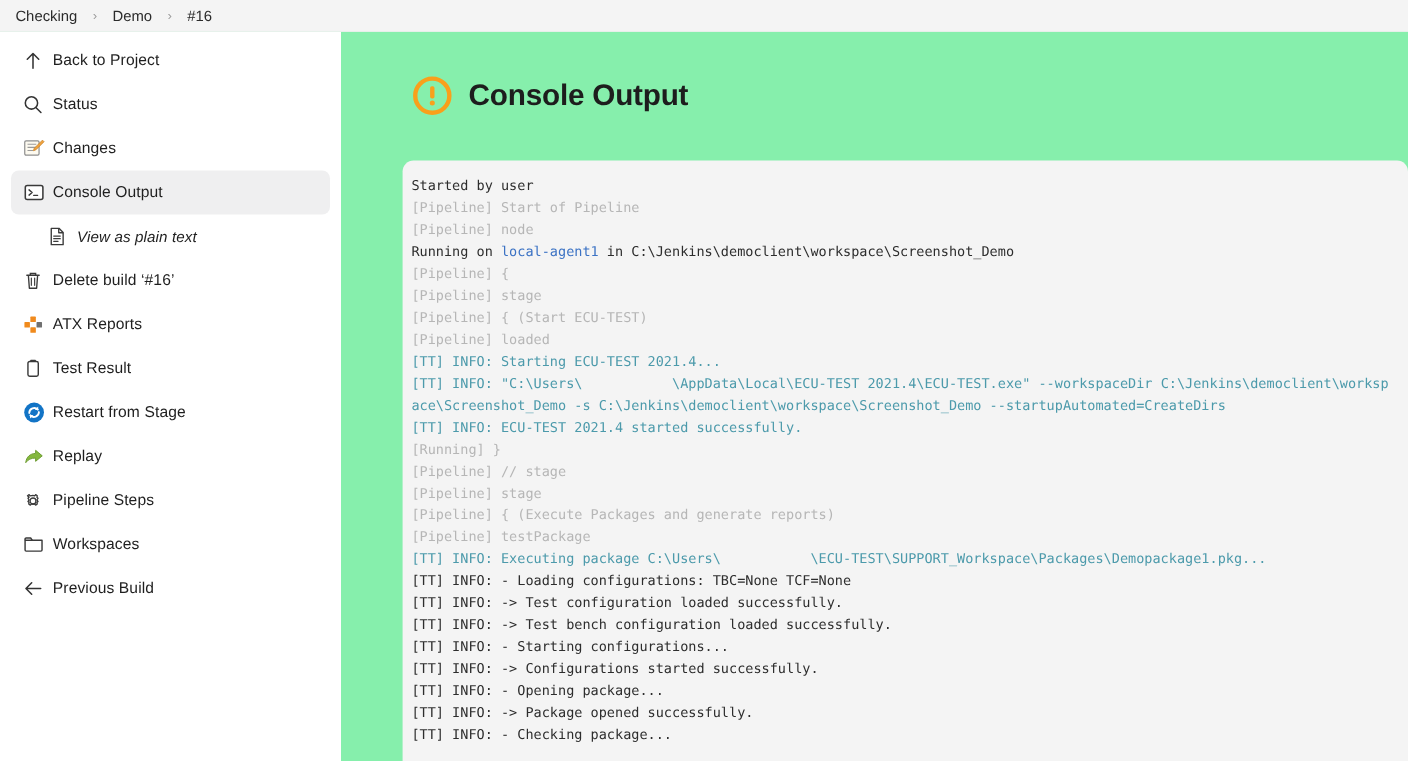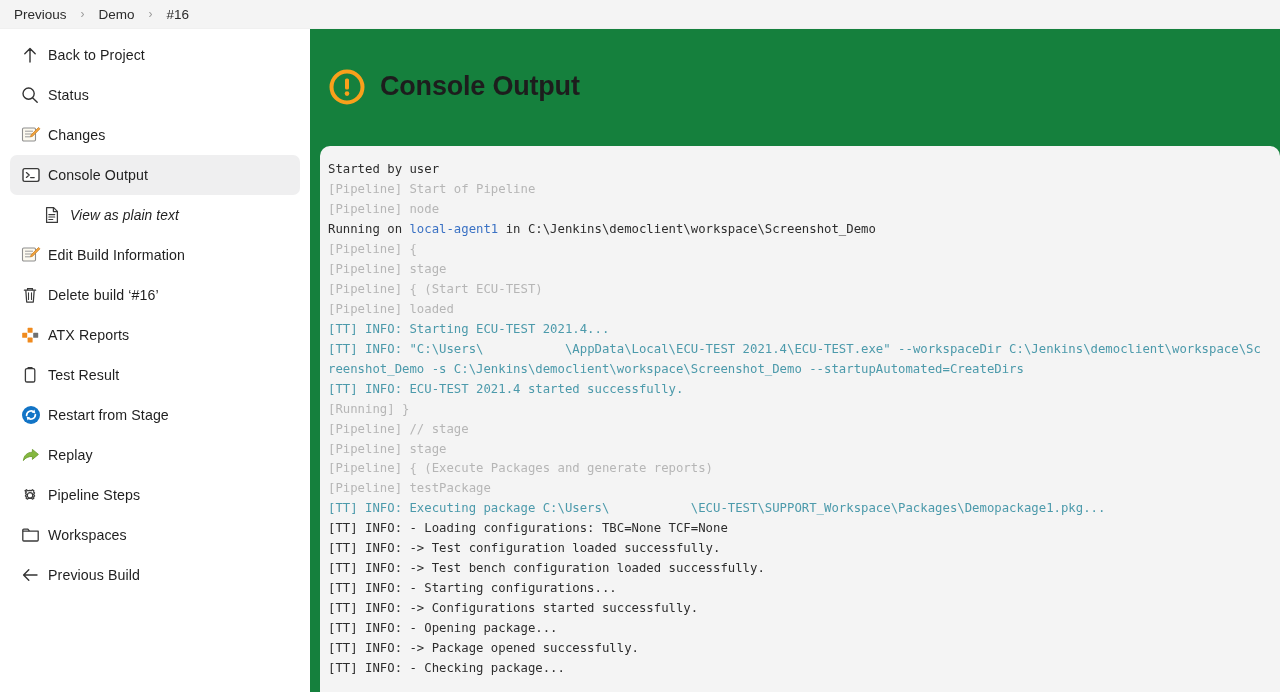--- a/index.html
+++ b/index.html
@@ -33,21 +33,22 @@
     color: #9b9b9b;
     font-size: 12px;
     padding: 0 8px;
     user-select: none;
   }
 
   
   .page {
     display: flex;
     height: 663px;
-    background: #15803d;
+    background: #86efac;
+    gap: 46px;
   }
 
   
   .sidebar {
     width: 310px;
     flex: 0 0 310px;
     padding: 6px 10px 0 10px;
     background: #ffffff;
   }
   .side-item {
@@ -120,21 +121,21 @@
   .c-link   { color: #3b72c4; }
   .c-redact { color: transparent; }
 
   
   svg { display: block; }
 </style>
 </head>
 <body>
 
 <div class="breadcrumb-bar">
-  <span class="crumb link">Previous</span>
+  <span class="crumb link">Checking</span>
   <span class="crumb-sep">›</span>
   <span class="crumb link">Demo</span>
   <span class="crumb-sep">›</span>
   <span class="crumb link">#16</span>
 </div>
 
 <div class="page">
 
   <nav class="sidebar" id="sidebar">
       <div class="side-item">
@@ -176,30 +177,20 @@
       </div>
       <div class="side-item sub">
         <span class="side-ico">
           <svg width="20" height="20" viewBox="0 0 20 20">
             <path d="M4.6 2.6h7L15.4 6.4v11H4.6z" fill="#fff" stroke="#3a3a3a" stroke-width="1.25" stroke-linejoin="round"></path>
             <path d="M11.4 2.6v4h4" fill="none" stroke="#3a3a3a" stroke-width="1.25" stroke-linejoin="round"></path>
             <path d="M6.8 9.6h6M6.8 12h6M6.8 14.4h4" stroke="#3a3a3a" stroke-width="1.05" stroke-linecap="round"></path>
           </svg>
         </span>
         <span class="side-label">View as plain text</span>
-      </div>
-      <div class="side-item">
-        <span class="side-ico">
-          <svg width="22" height="20" viewBox="0 0 22 20">
-            <rect x="2.5" y="3" width="13" height="13" rx="1.2" fill="#fdfaf0" stroke="#8e8e8e" stroke-width="1.1"></rect>
-            <path d="M5 6.2h8M5 9h8M5 11.8h5" stroke="#9a9a9a" stroke-width="1"></path>
-            <path d="M18.6 2.4 20 3.8 12.6 11.2l-2.2.8.8-2.2z" fill="#f2a33c" stroke="#c9842c" stroke-width=".8" stroke-linejoin="round"></path>
-          </svg>
-        </span>
-        <span class="side-label">Edit Build Information</span>
       </div>
       <div class="side-item">
         <span class="side-ico">
           <svg width="20" height="20" viewBox="0 0 20 20">
             <path d="M4.4 5.2h11.2" stroke="#3a3a3a" stroke-width="1.3" stroke-linecap="round"></path>
             <path d="M7.6 5.2V3.6h4.8v1.6" fill="none" stroke="#3a3a3a" stroke-width="1.25"></path>
             <path d="M5.8 5.2 6.7 17h6.6l.9-11.8" fill="none" stroke="#3a3a3a" stroke-width="1.25" stroke-linejoin="round"></path>
             <path d="M8.5 7.8v6.6M11.5 7.8v6.6" stroke="#3a3a3a" stroke-width="1.05" stroke-linecap="round"></path>
           </svg>
         </span>

